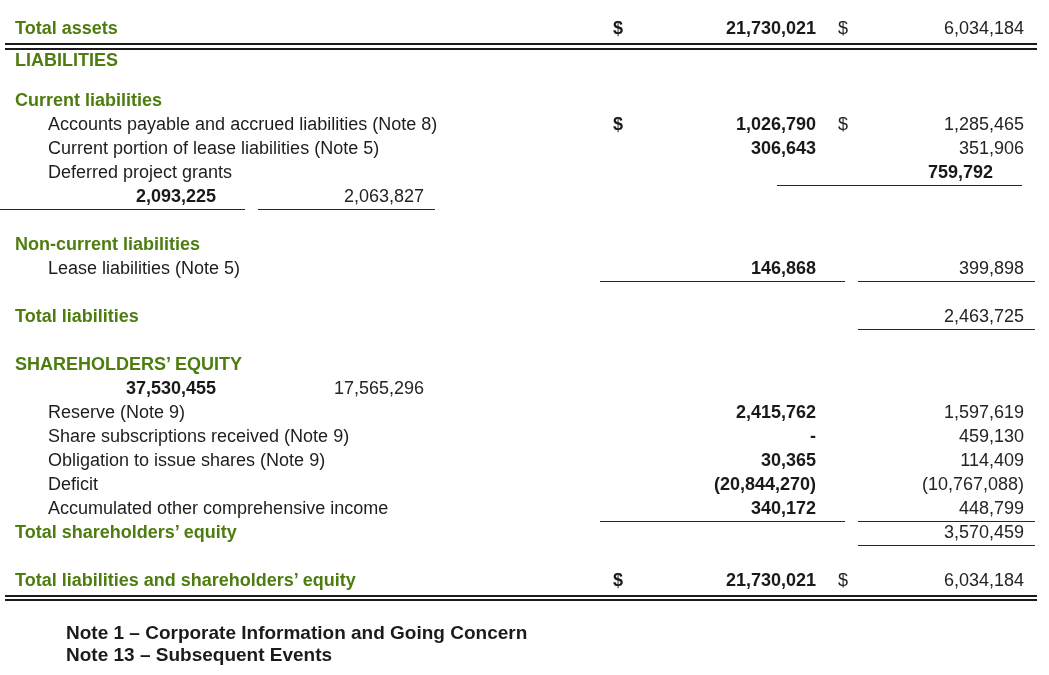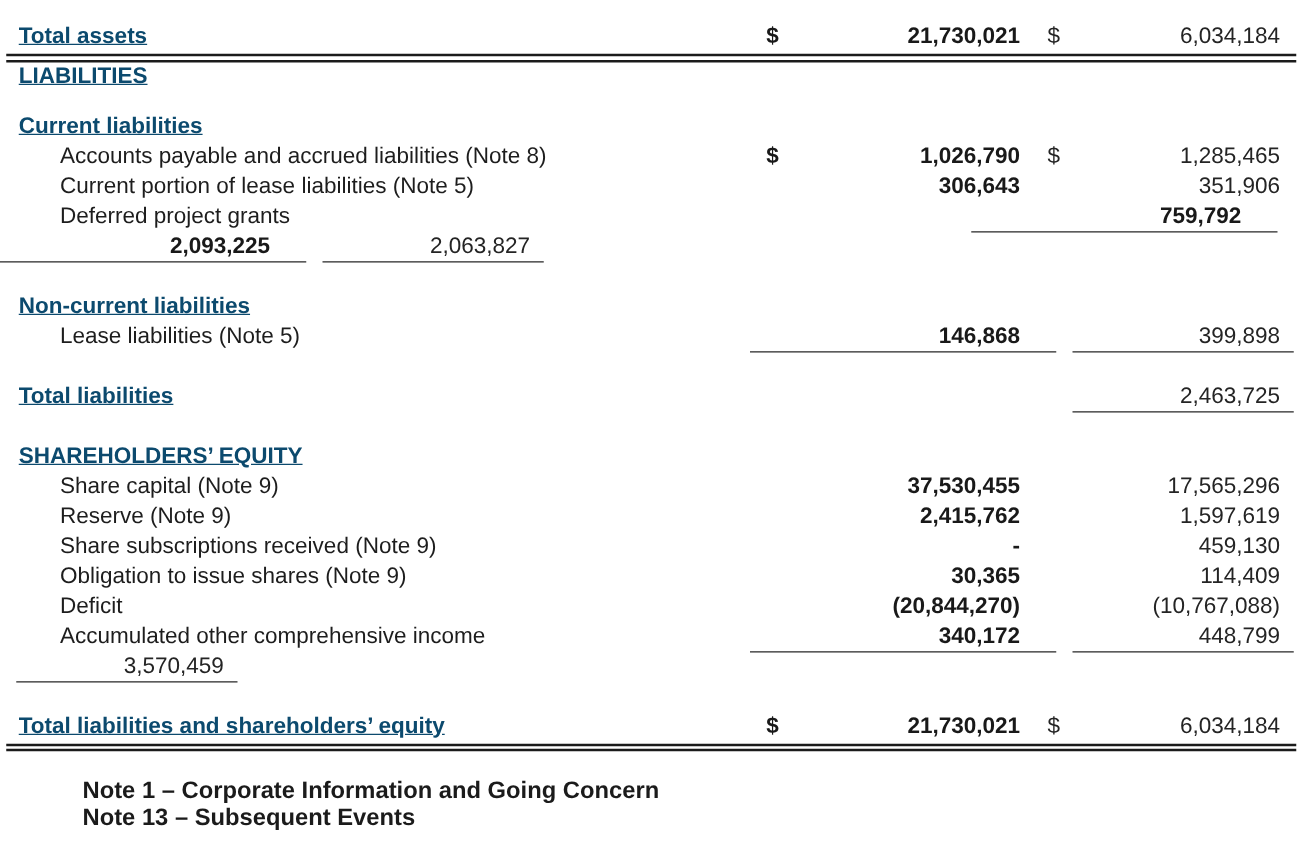--- a/index.html
+++ b/index.html
@@ -31,21 +31,21 @@
     line-height: 21px;
   }
   .row .label {
     flex: 1;
     padding-left: 15px;
     box-sizing: border-box;
     white-space: nowrap;
     overflow: hidden;
   }
   .row.indent .label { padding-left: 48px; }
-  .row.bold .label { font-weight: bold; color: #0c4a6e; text-decoration: underline; }
+  .row.bold .label { font-weight: bold; color: #4d7c0f; }
   .row .c1 {
     width: 245px;
     position: relative;
     text-align: right;
     box-sizing: border-box;
     padding-right: 29px;
     font-weight: bold;
     color: #191919;
     white-space: nowrap;
   }
@@ -219,21 +219,20 @@
       <span class="cur"></span>
       <span class="val"></span>
     </div>
     <div class="gapcol"></div>
     <div class="c2">
       <span class="cur"></span>
       <span class="val"></span>
     </div>
   </div>
       <div class="row indent">
-    <div class="label">Share capital (Note 9)</div>
     <div class="c1">
       <span class="cur"></span>
       <span class="val">37,530,455</span>
     </div>
     <div class="gapcol"></div>
     <div class="c2">
       <span class="cur"></span>
       <span class="val">17,565,296</span>
     </div>
   </div>
@@ -291,20 +290,21 @@
       <span class="cur"></span>
       <span class="val">340,172</span>
     </div>
     <div class="gapcol"></div>
     <div class="c2 rule">
       <span class="cur"></span>
       <span class="val">448,799</span>
     </div>
   </div>
       <div class="row bold">
+    <div class="label">Total shareholders’ equity</div>
     <div class="gapcol"></div>
     <div class="c2 rule">
       <span class="cur"></span>
       <span class="val">3,570,459</span>
     </div>
   </div>
       <div class="spacer"></div>
       <div class="row bold">
     <div class="label">Total liabilities and shareholders’ equity</div>
     <div class="c1">

